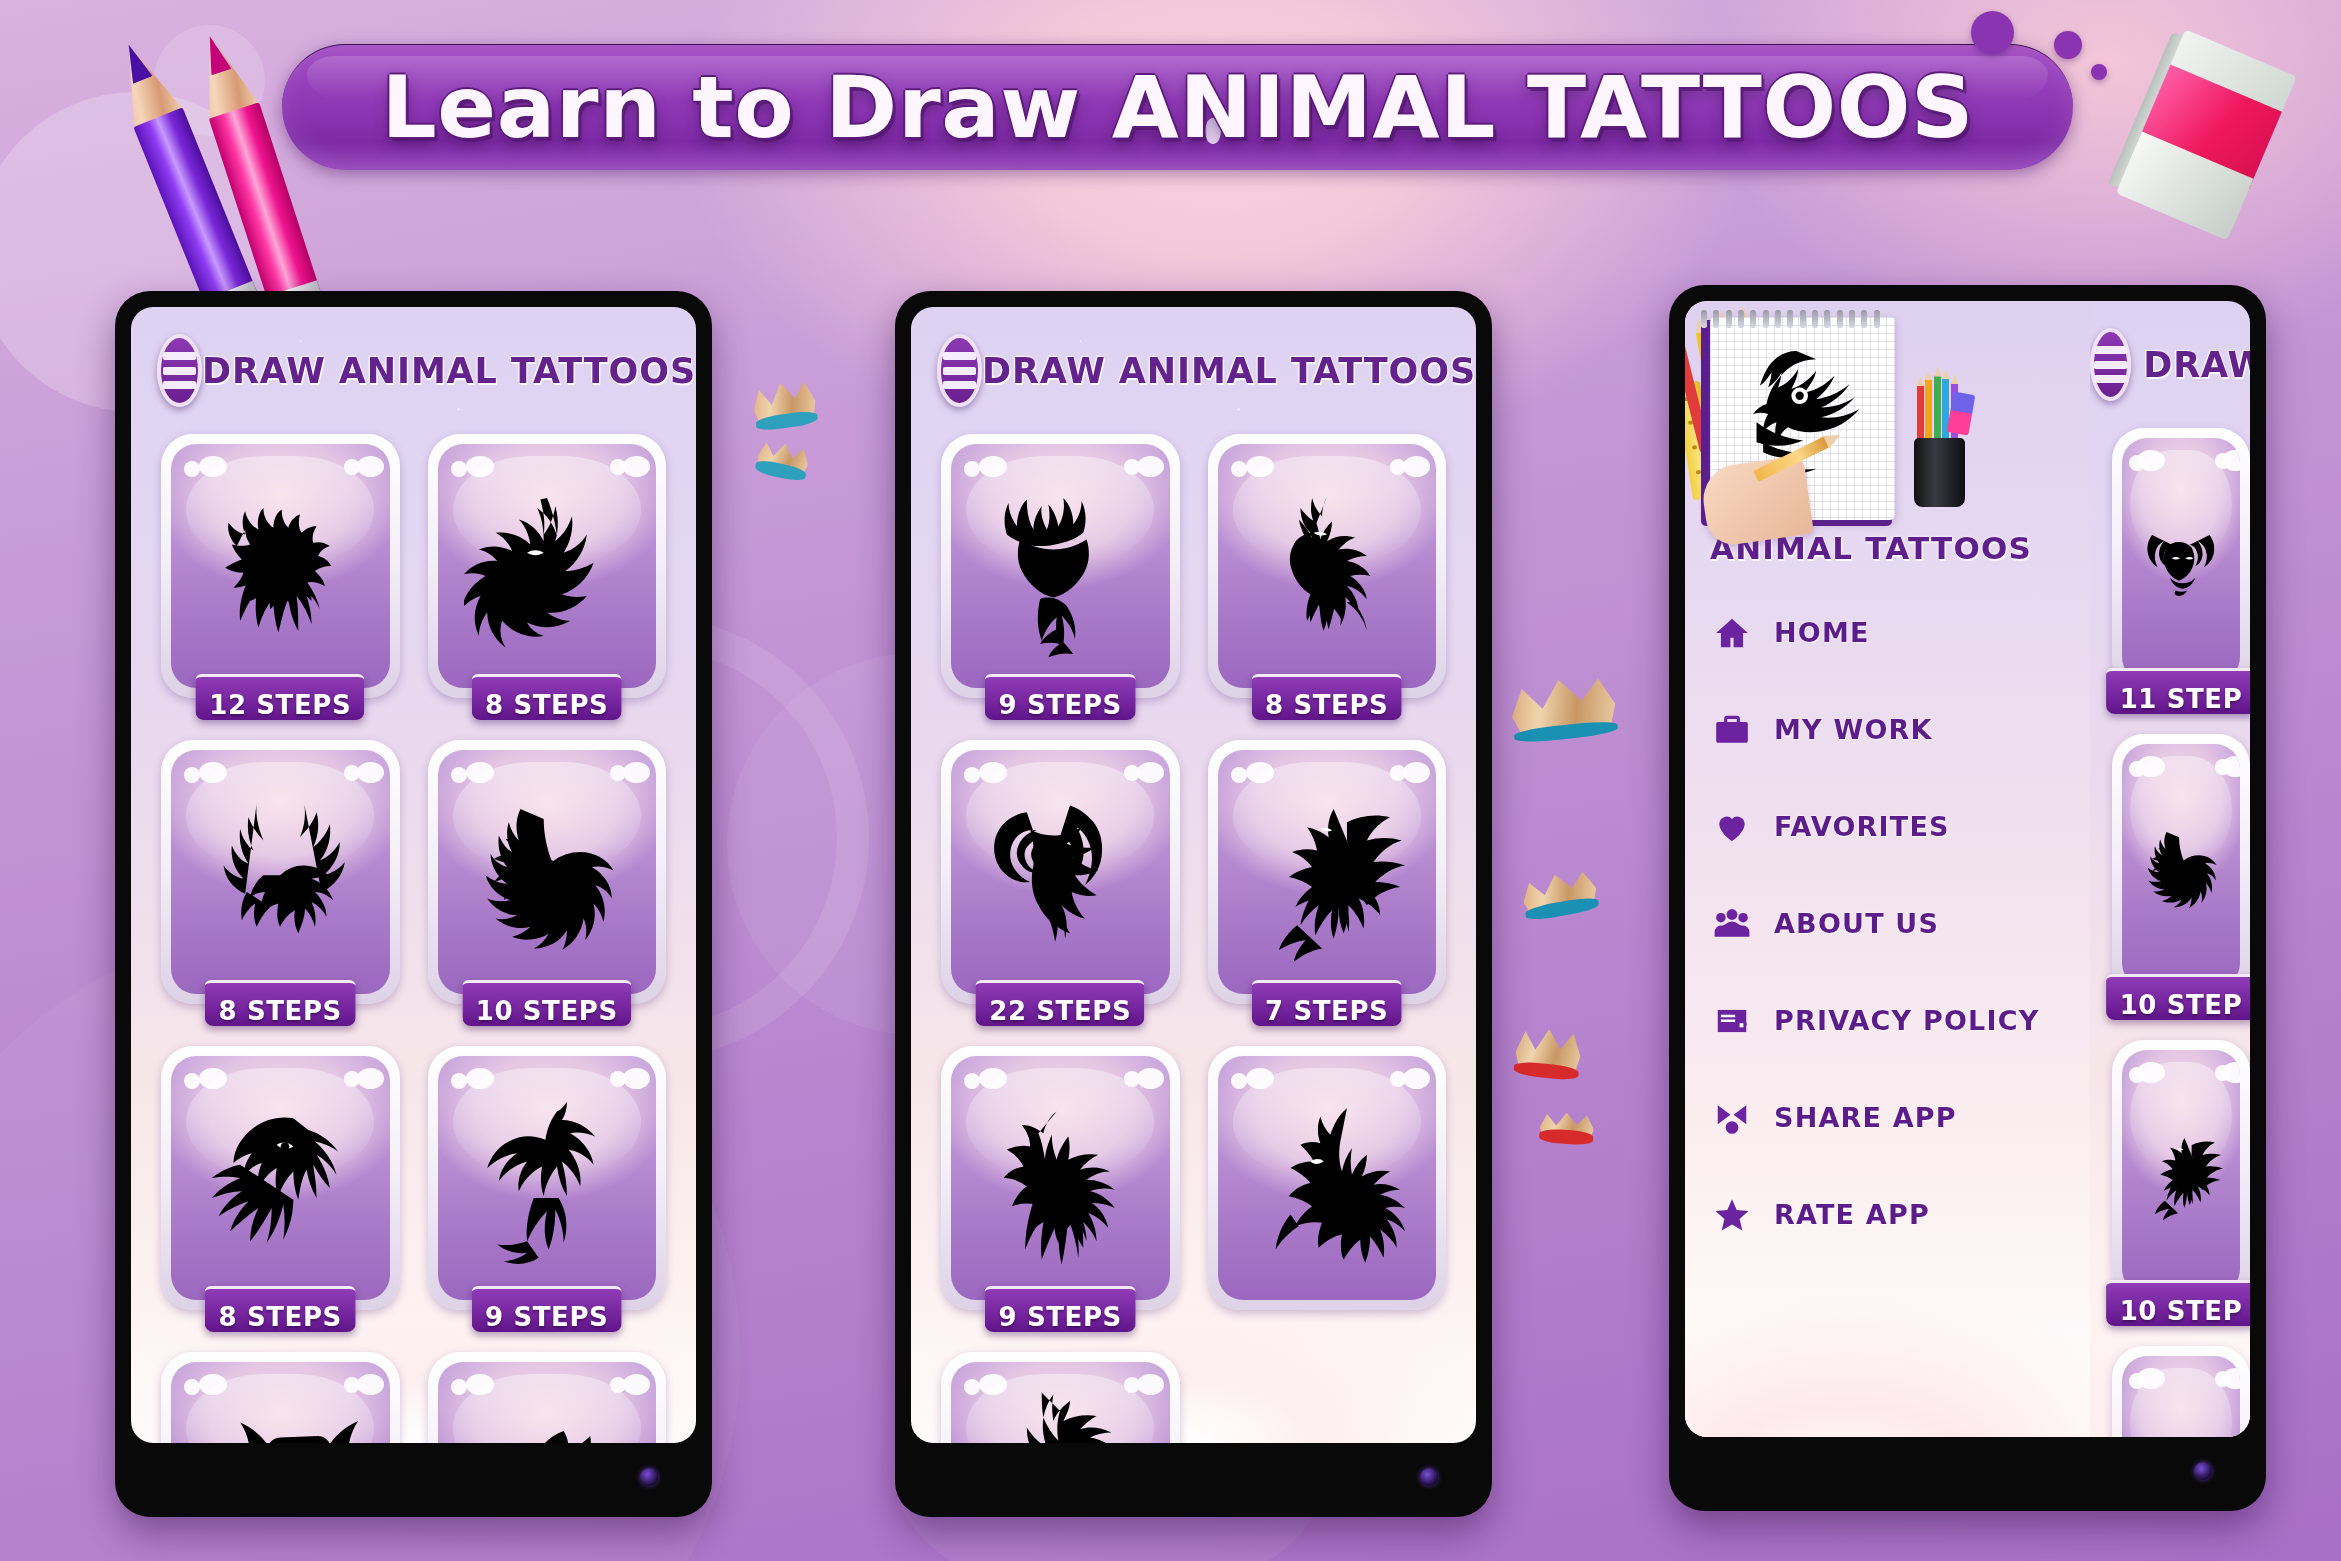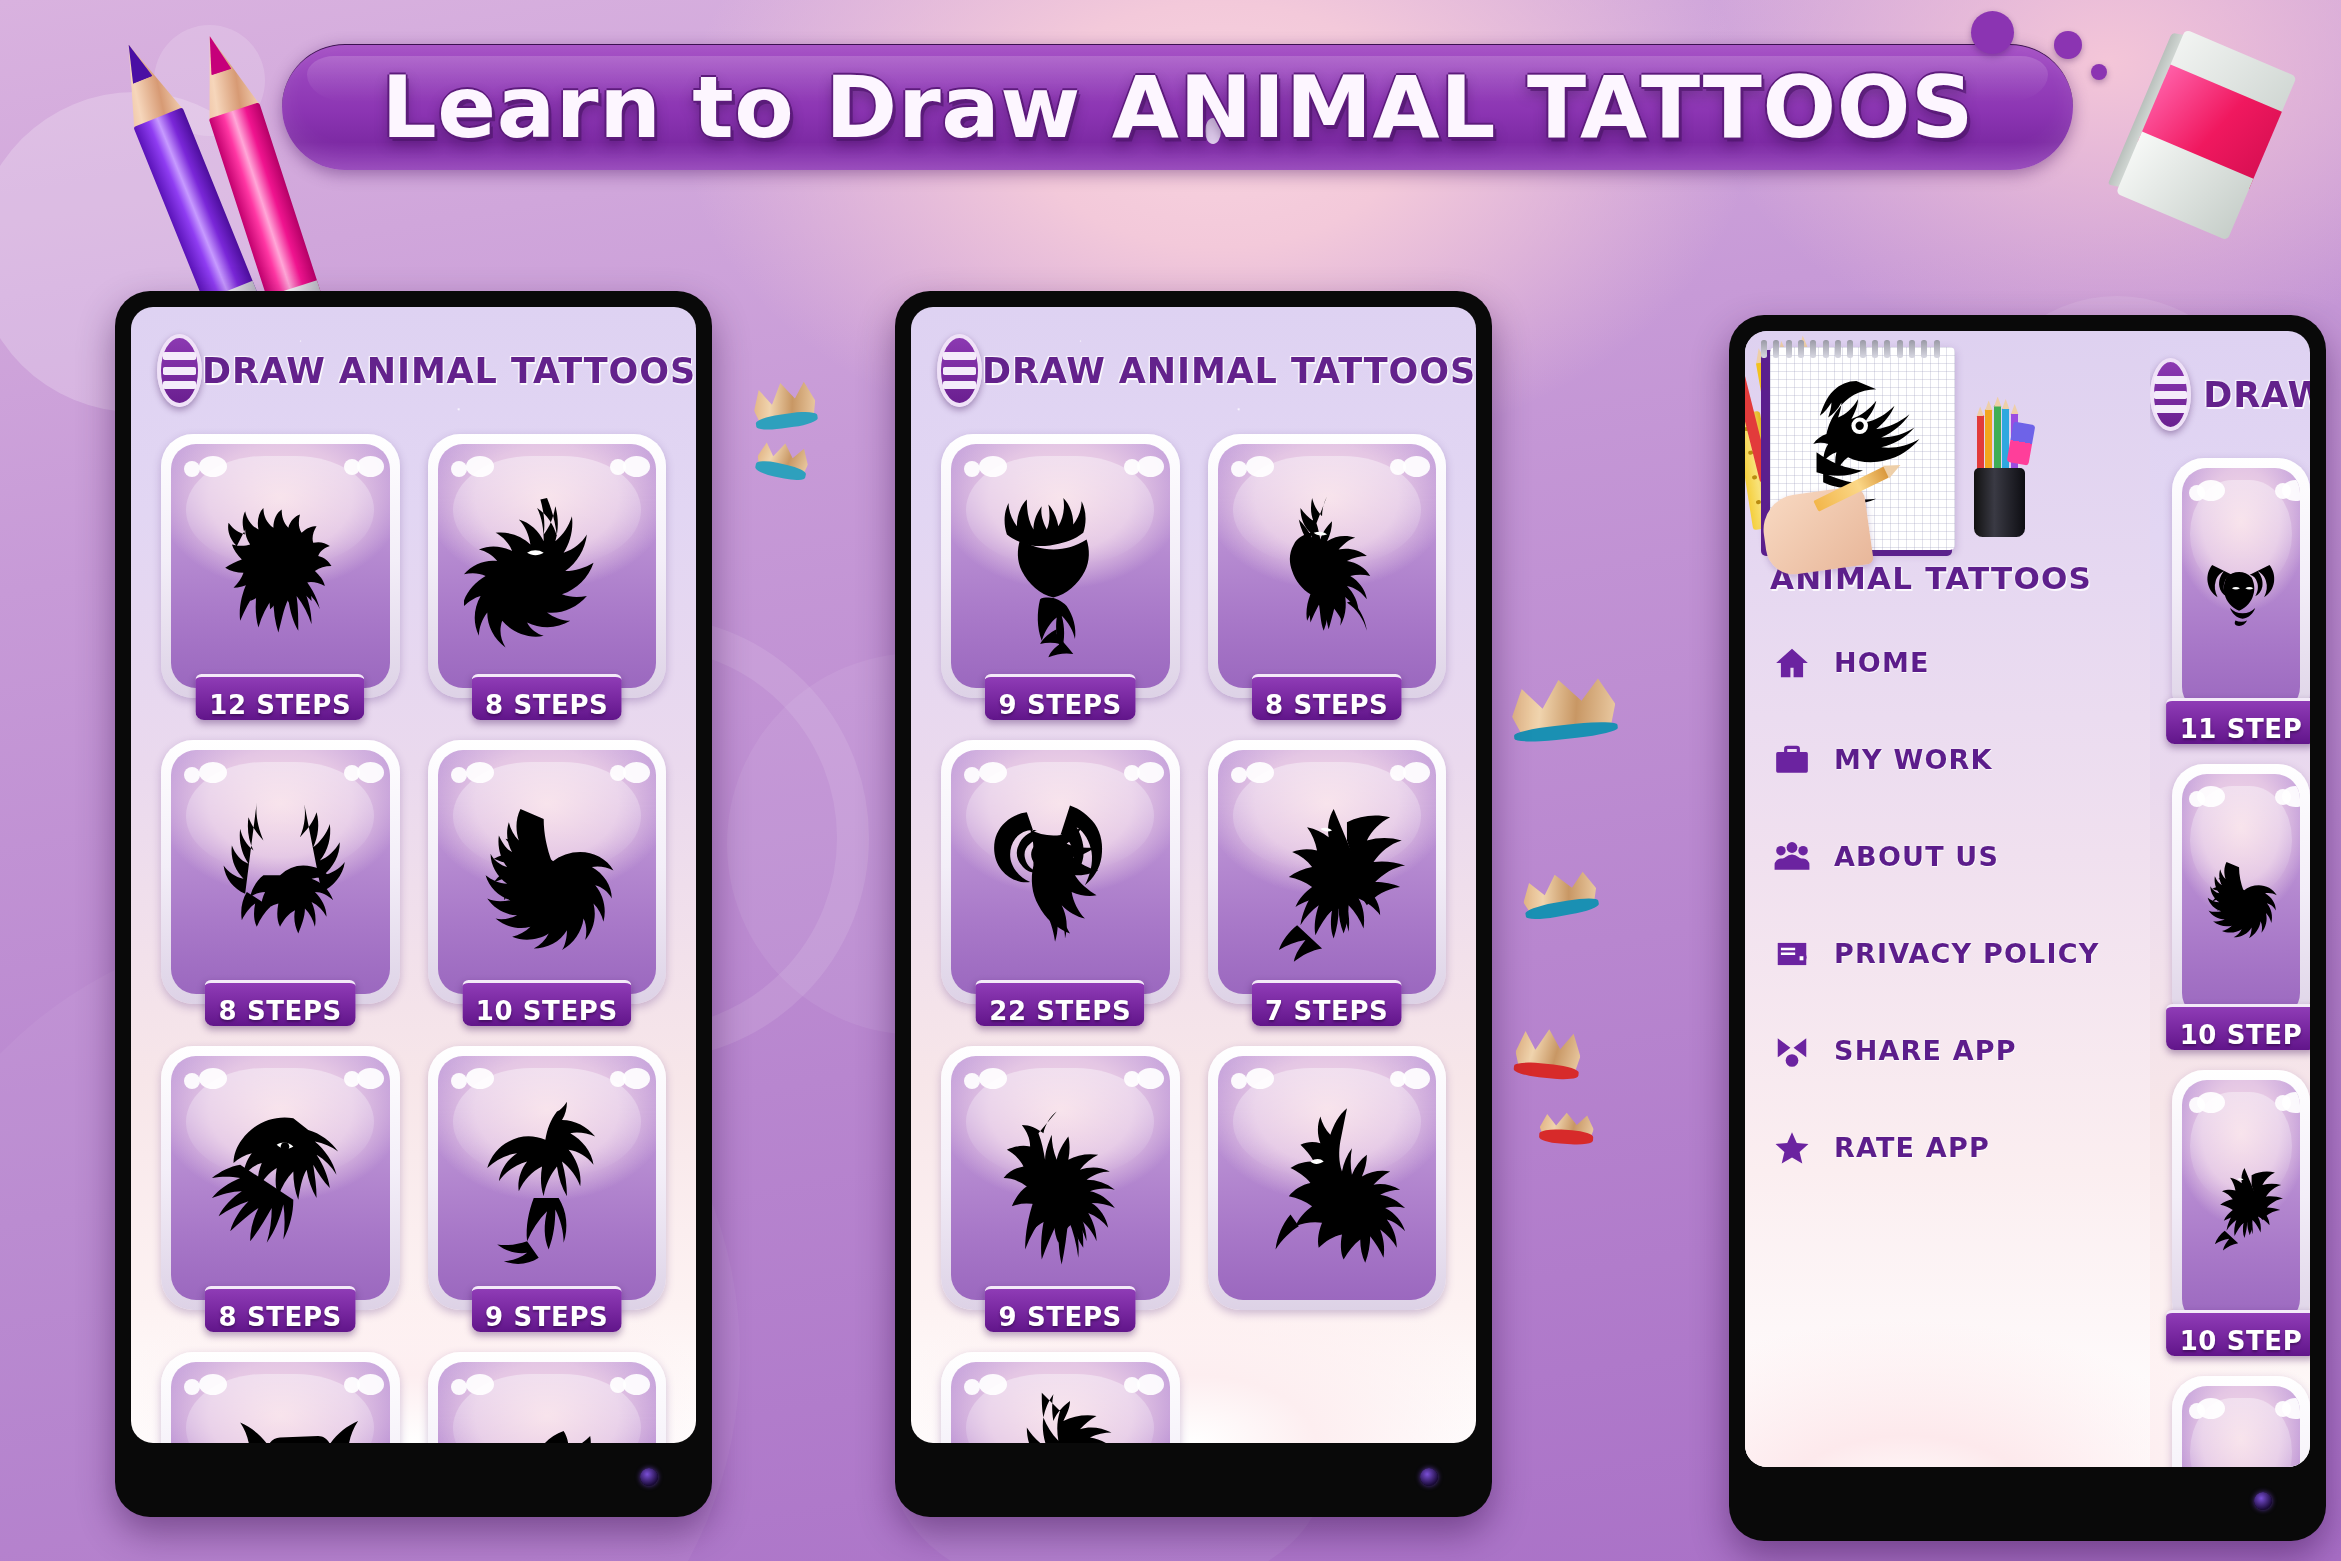--- a/index.html
+++ b/index.html
@@ -713,21 +713,21 @@
               </div>
       </div>
     </div>
 
   </div>
       </div>
   </div>
   <div class="chin-dot"></div>
 </div>
 
-<div class="phone" id="p3" style="left:1729px; top:285px; width:597px; height:1226px;margin-top:30px;">
+<div class="phone" id="p3" style="left:1669px; top:285px; width:597px; height:1226px;">
   <div class="screen">
     <div class="sparkles"></div>
 
     <div style="position:absolute; right:0; top:0; width:160px; bottom:0; overflow:hidden;">
       <div class="app-header" style="padding:27px 0 0 0; justify-content:flex-start; gap:12.3px;">
         <div class="burger">
             <i></i>
             <i></i>
             <i></i>
           </div>
@@ -898,20 +898,28 @@
     <span class="dm-icon">
               <svg viewBox="0 0 24 24">
                 <path d="M9 3h6a2 2 0 0 1 2 2v2h4a1 1 0 0 1 1 1v11a1 1 0 0 1-1 1H3a1 1 0 0 1-1-1V8a1 1 0 0 1 1-1h4V5a2 2 0 0 1 2-2zm0 4h6V5H9z"></path>
               </svg>
             </span>
     <span class="dm-label">MY WORK</span>
   </div>
           <div class="dm-item">
     <span class="dm-icon">
               <svg viewBox="0 0 24 24">
+                <path d="M12 21s-8-5.2-8-11a4.6 4.6 0 0 1 8-3 4.6 4.6 0 0 1 8 3c0 5.8-8 11-8 11z"></path>
+              </svg>
+            </span>
+    <span class="dm-label">FAVORITES</span>
+  </div>
+          <div class="dm-item">
+    <span class="dm-icon">
+              <svg viewBox="0 0 24 24">
                 <circle cx="5" cy="8" r="3"></circle>
                 <circle cx="12" cy="6" r="3.4"></circle>
                 <circle cx="19" cy="8" r="3"></circle>
                 <path d="M1 20v-3a4 4 0 0 1 4-4h1a5.6 5.6 0 0 0 2-1 5.8 5.8 0 0 1 8 0 5.6 5.6 0 0 0 2 1h1a4 4 0 0 1 4 4v3z"></path>
               </svg>
             </span>
     <span class="dm-label">ABOUT US</span>
   </div>
           <div class="dm-item">
     <span class="dm-icon">

